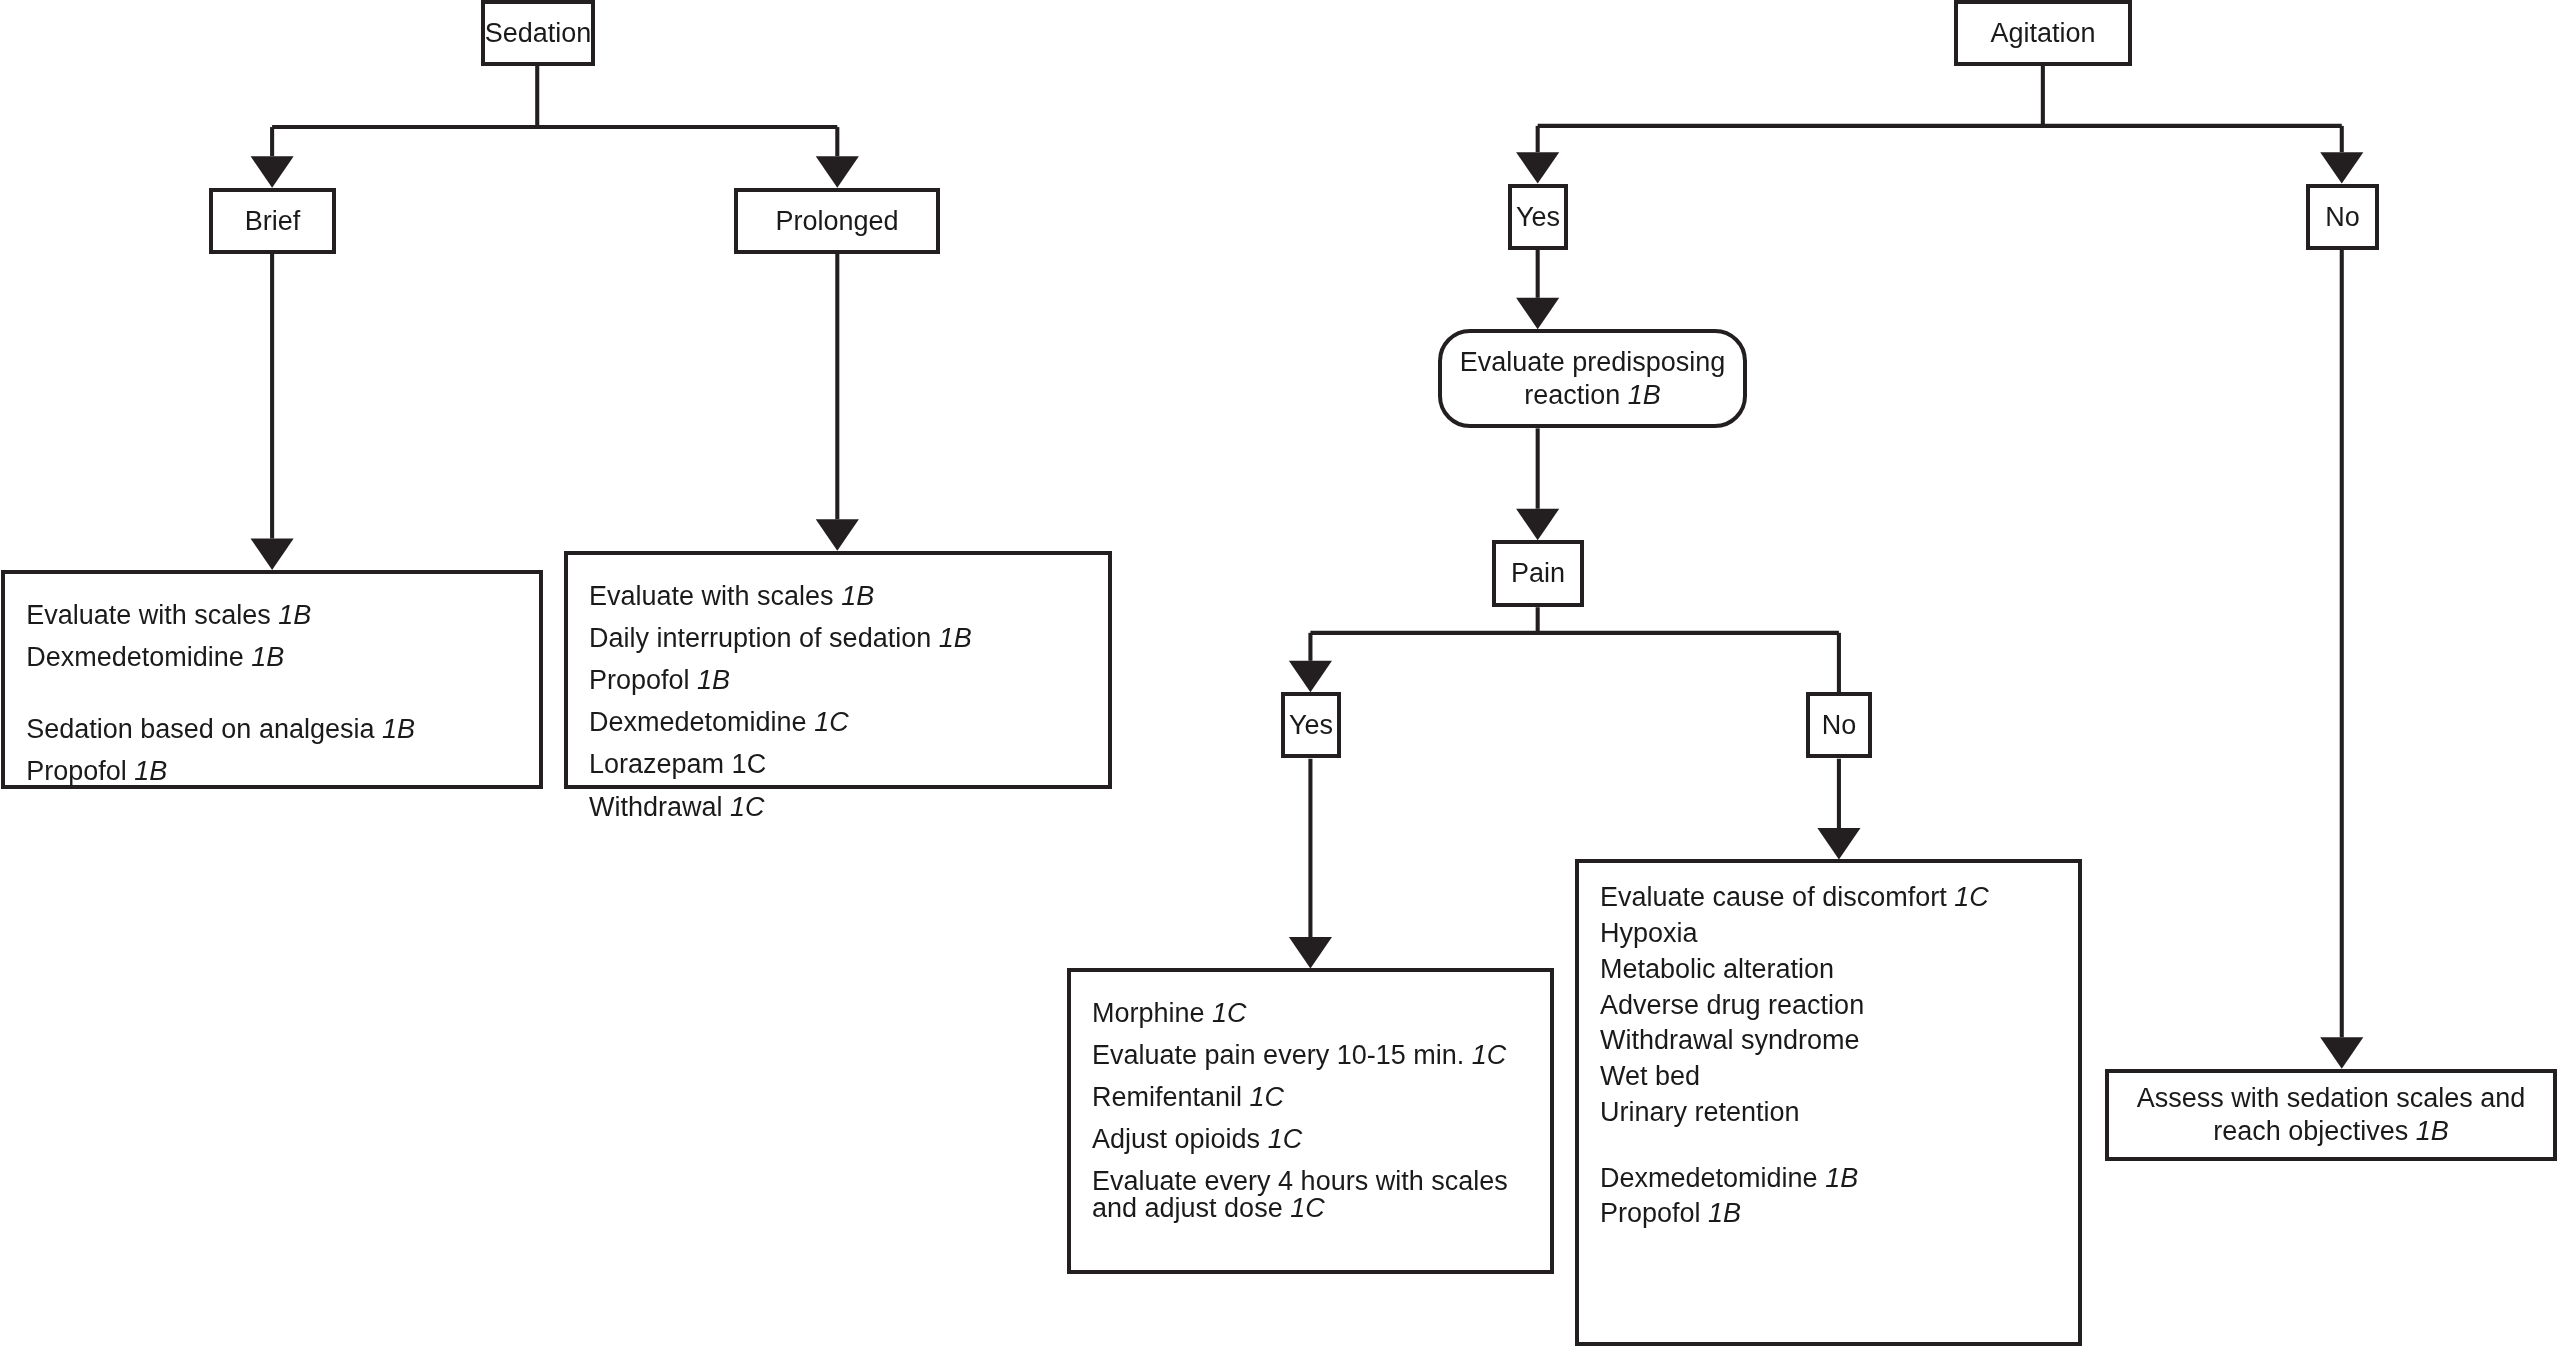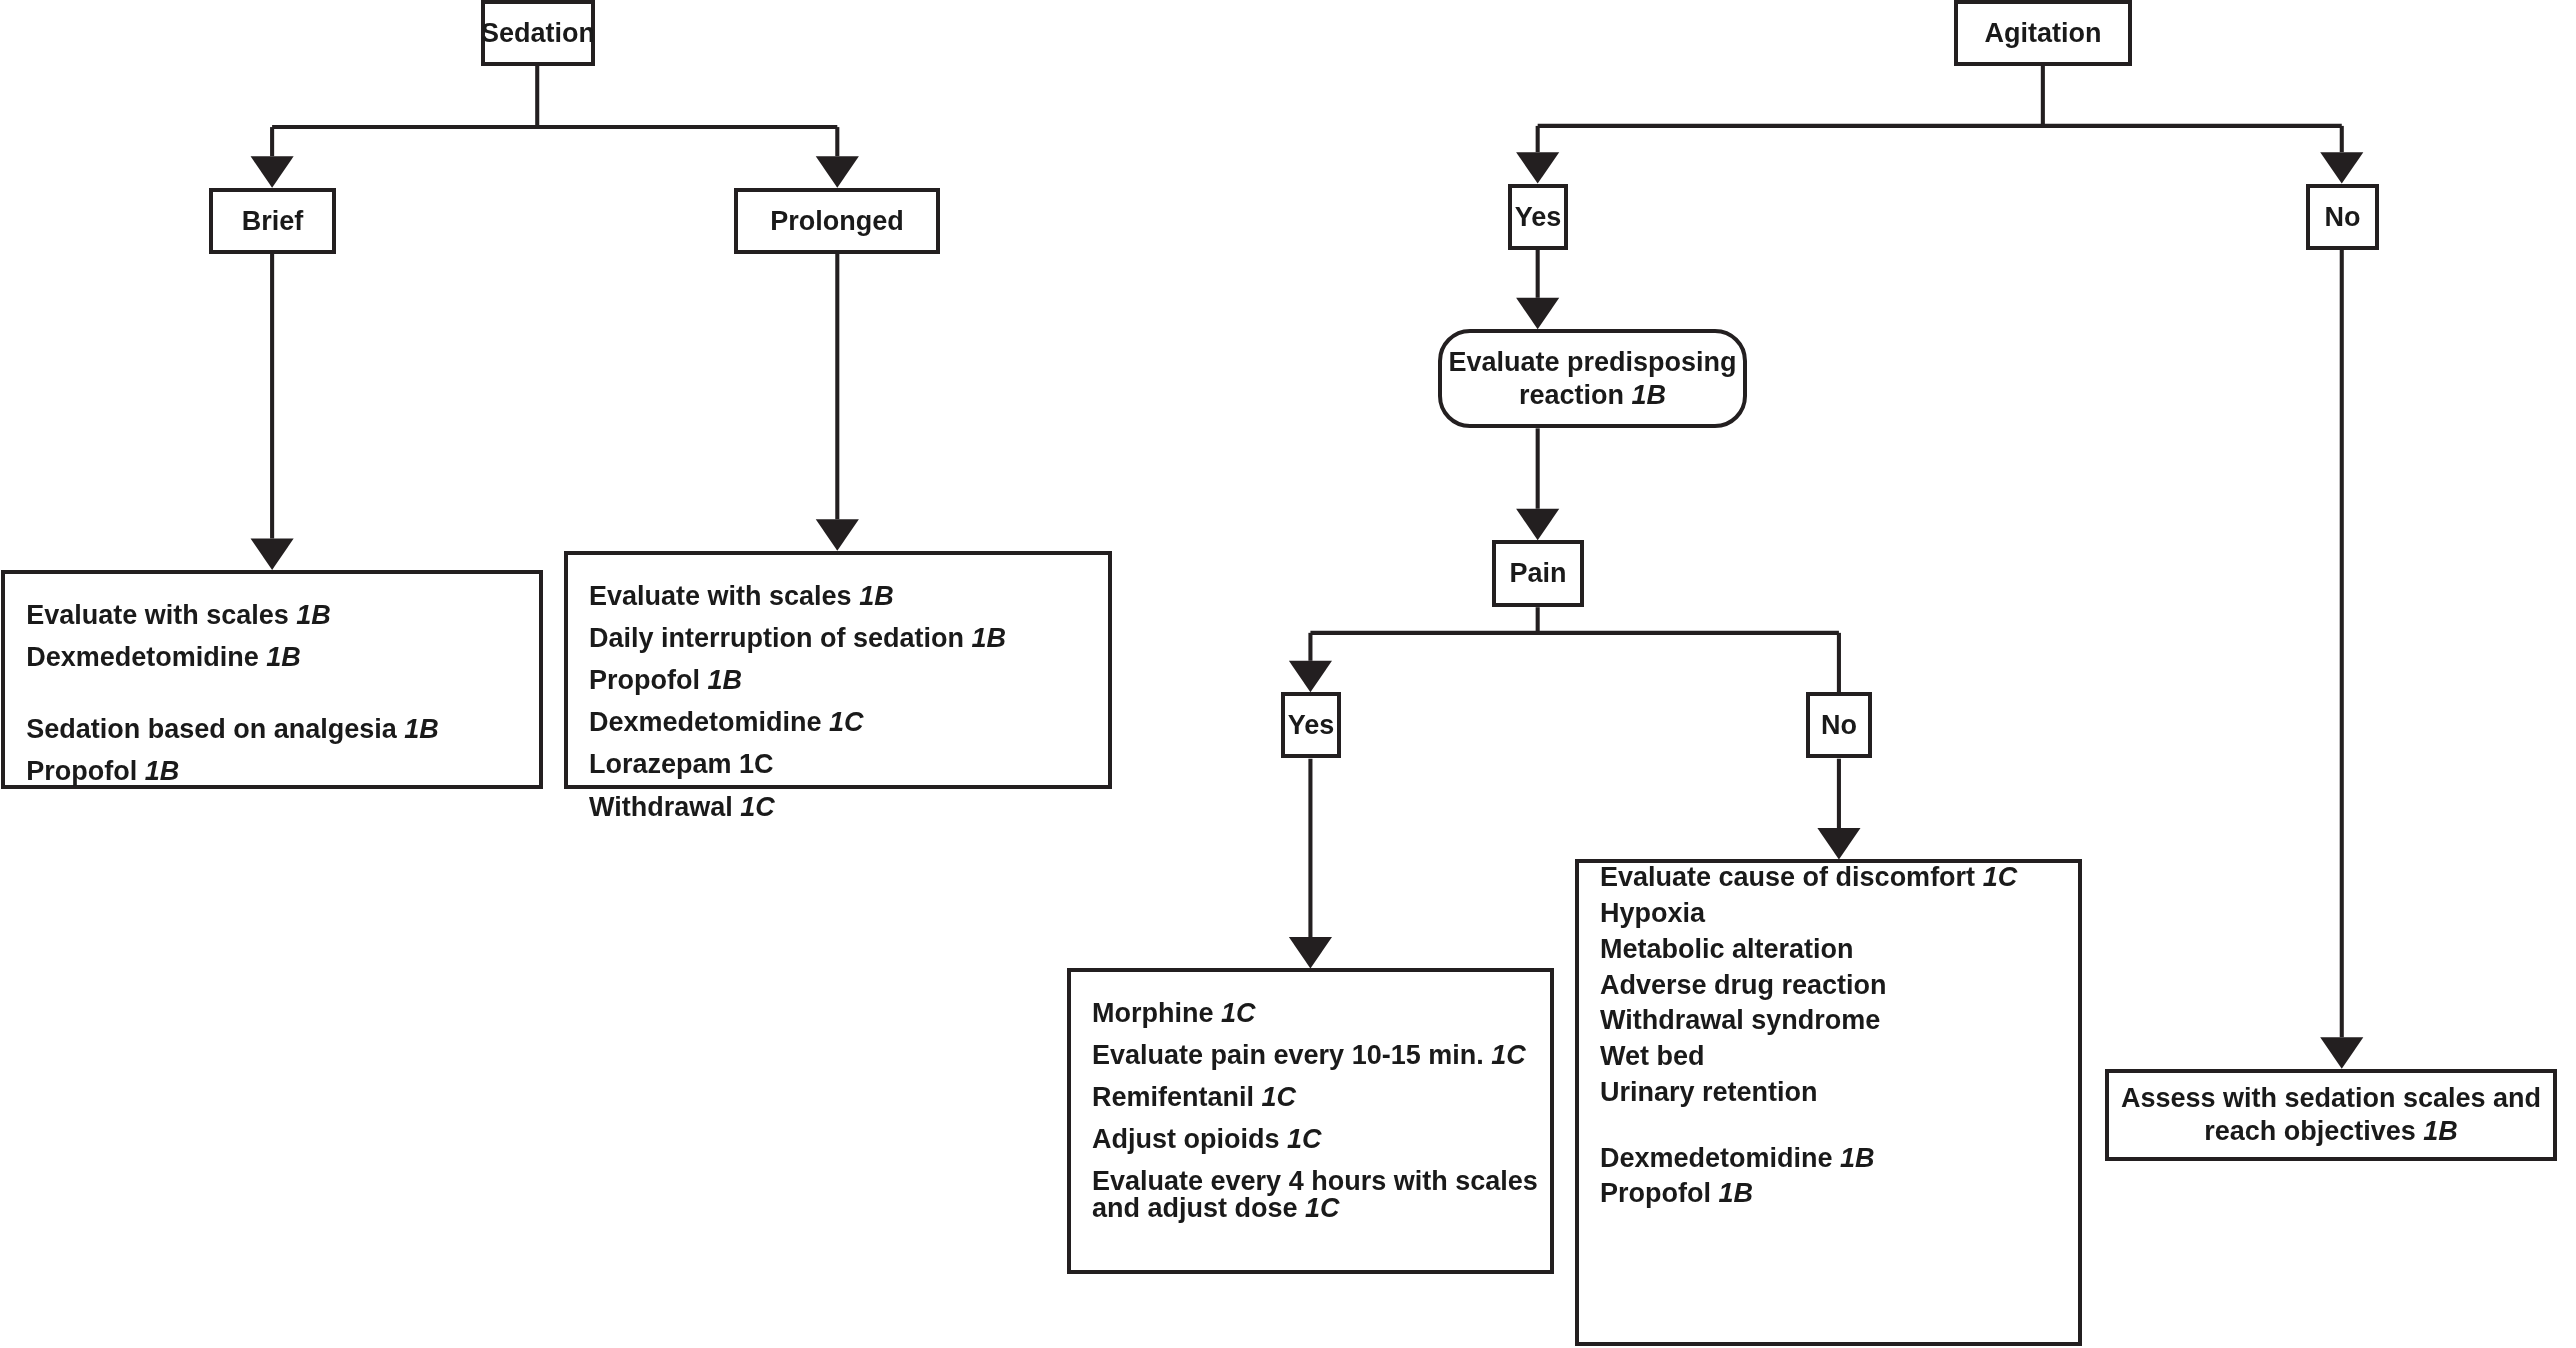--- a/index.html
+++ b/index.html
@@ -40,21 +40,20 @@
   .node {
     position: absolute;
     box-sizing: border-box;
     border: 4.1px solid #231f20;
     background: #ffffff;
     display: flex;
     align-items: center;
     justify-content: center;
     text-align: center;
     line-height: 1.22;
-    font-weight: bold;
   }
   .node.terminal {
     font-size: 27px;
   }
   .node.listbox {
     display: block;
     text-align: left;
     padding: 20px 0 16.3px 21px;
     font-size: 27px;
     line-height: 1.0;
@@ -246,21 +245,21 @@
     <div class="line-item">
       <span>Adjust opioids</span>
       <span class="grade">1C</span>
     </div>
     <div class="line-item wrapped">
       <span>Evaluate every 4 hours with scales and adjust dose</span>
       <span class="grade">1C</span>
     </div>
   </div>
 
-  <div class="node listbox" style="left:1575px; top:859px; width:507px; height:487px; padding-top:0;">
+  <div class="node listbox" style="left:1575px; top:859px; width:507px; height:487px; padding-top:20px;">
     <div class="line-item tight">
       <span>Evaluate cause of discomfort</span>
       <span class="grade">1C</span>
     </div>
     <div class="line-item tight">
       <span>Hypoxia</span>
     </div>
     <div class="line-item tight">
       <span>Metabolic alteration</span>
     </div>

